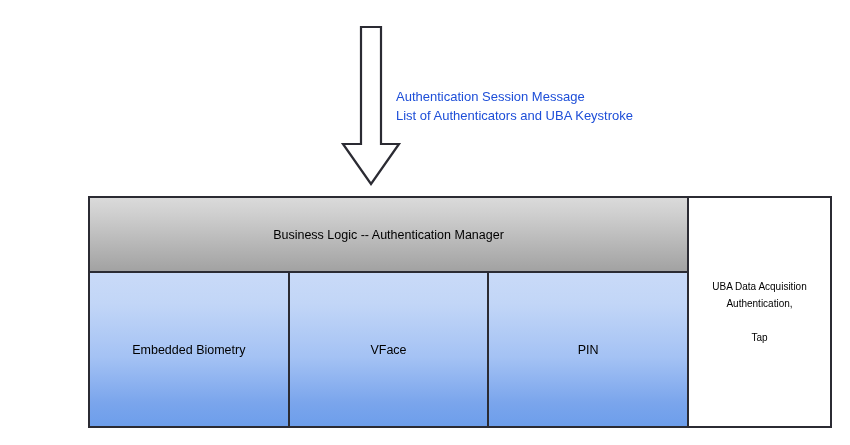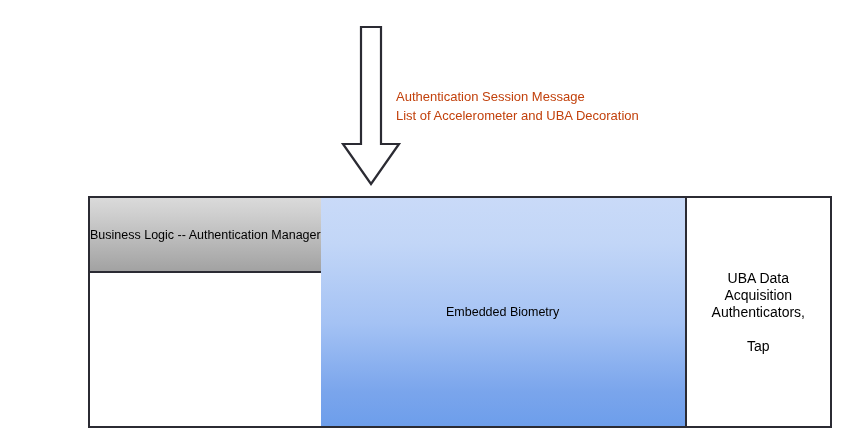--- a/index.html
+++ b/index.html
@@ -34,21 +34,21 @@
   }
 
   
   .arrow-label {
     position: absolute;
     left: 396px;
     top: 87px;
     font-size: 13px;
     line-height: 19px;
     white-space: nowrap;
-    color: #c2410c;
+    color: #1d4ed8;
   }
   .arrow-label .line { display: block; }
 
   
   .diagram {
     position: absolute;
     left: 88px;
     top: 196px;
     width: 744px;
     height: 232px;
@@ -57,21 +57,21 @@
     background: #ffffff;
     display: flex;
     flex-direction: row;
     align-items: stretch;
   }
 
   
   .stack-left {
     width: 599px;
     display: flex;
-    flex-direction: row;
+    flex-direction: column;
     box-sizing: border-box;
     border-right: 2px solid #2b2b33;
   }
 
   .biz-logic {
     height: 75px;
     box-sizing: border-box;
     border-bottom: 2px solid #2b2b33;
     background: linear-gradient(to bottom, #dadada 0%, #cfcfcf 22%, #b9b9b9 60%, #a2a2a2 100%);
     display: flex;
@@ -114,62 +114,68 @@
   
   .uba-panel {
     flex: 1 1 auto;
     background: #ffffff;
     display: flex;
     align-items: center;
     justify-content: center;
     box-sizing: border-box;
   }
   .uba-label {
-    font-size: 14px;
+    font-size: 10px;
     line-height: 17px;
     text-align: center;
     color: #000000;
     padding: 0 6px;
     max-width: 132px;
   }
 </style>
 </head>
 <body>
 
 <div id="canvas">
 
   <svg class="arrow-svg" viewBox="0 0 66 160" aria-hidden="true">
     <polygon points="23,1 43,1 43,118 61,118 33,158 5,118 23,118" fill="#ffffff" stroke="#2b2b33" stroke-width="2.2" stroke-linejoin="miter"></polygon>
   </svg>
 
   <div class="arrow-label">
     <span class="line">Authentication Session Message</span>
-    <span class="line">List of Accelerometer and UBA Decoration</span>
+    <span class="line">List of Authenticators and UBA Keystroke</span>
   </div>
 
   <div class="diagram">
 
     <div class="stack-left">
 
       <div class="biz-logic">
         <span class="biz-logic-label">Business Logic -- Authentication Manager</span>
       </div>
 
       <div class="auth-row">
         <div class="auth-cell">
           <span class="auth-cell-label">Embedded Biometry</span>
         </div>
+        <div class="auth-cell">
+          <span class="auth-cell-label">VFace</span>
+        </div>
+        <div class="auth-cell">
+          <span class="auth-cell-label">PIN</span>
+        </div>
       </div>
 
     </div>
 
     <div class="uba-panel">
       <div class="uba-label">
         <span>UBA Data Acquisition</span><br>
-        <span>Authenticators,</span><br>
+        <span>Authentication,</span><br>
         <br>
         <span>Tap</span>
       </div>
     </div>
 
   </div>
 
 </div>
 
 </body></html>

